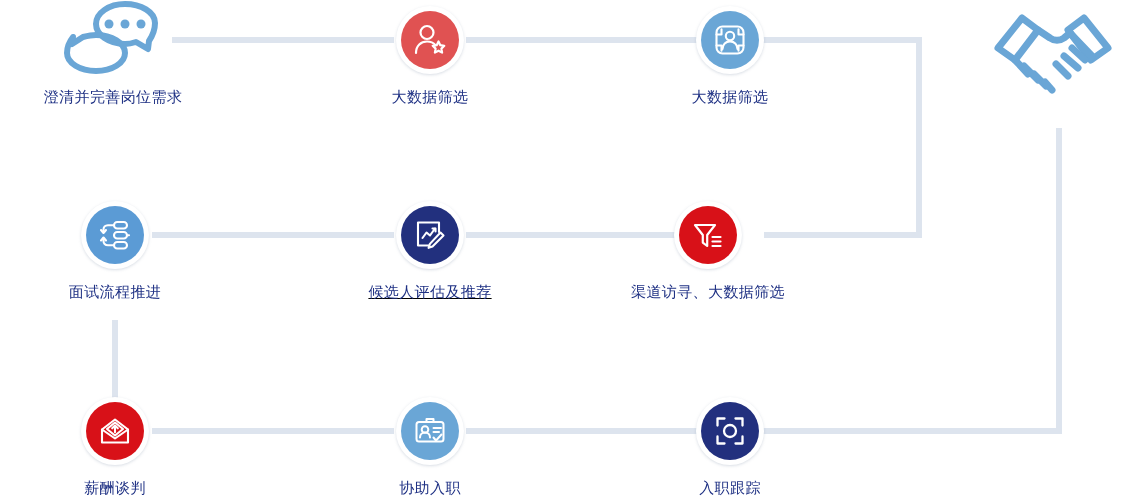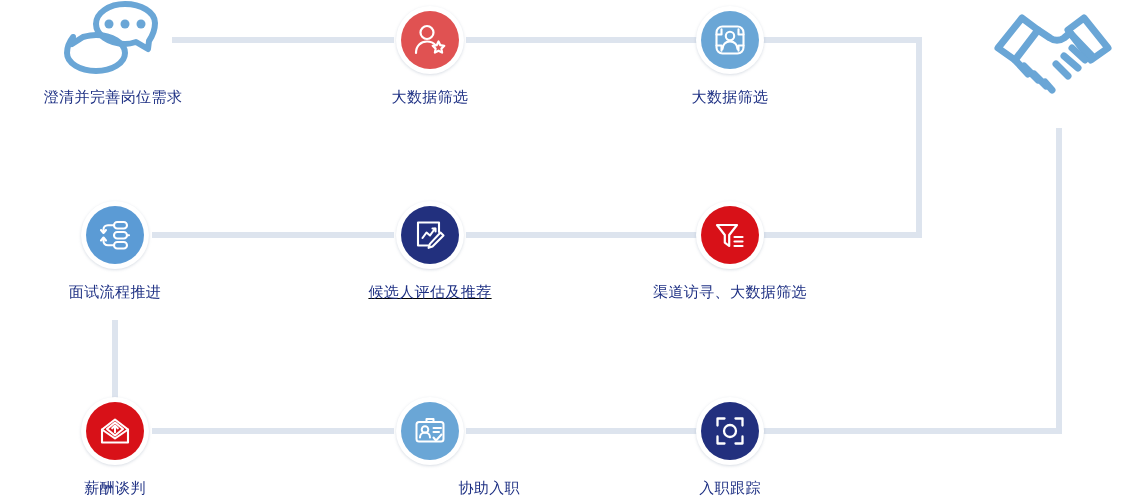--- a/index.html
+++ b/index.html
@@ -154,21 +154,21 @@
           <path d="M3.5 11.5 L8.5 11.5 L8.5 6.2"></path>
           <path d="M30.5 11.5 L25.5 11.5 L25.5 6.2"></path>
           <path d="M3.5 22.5 L8.5 22.5 L8.5 27.8"></path>
           <path d="M30.5 22.5 L25.5 22.5 L25.5 27.8"></path>
         </svg>
       </div>
     </div>
     <div class="label">大数据筛选</div>
   </div>
 
-  <div class="node" style="left:730px; top:201px;">
+  <div class="node" style="left:708px; top:201px;">
     <div class="halo">
       <div class="circle" style="background:#d81118;">
         <svg width="34" height="34" viewBox="0 0 34 34" fill="none" stroke="#ffffff" stroke-width="2.2" stroke-linecap="round" stroke-linejoin="round">
           <path d="M4 7 L24 7 L16.2 17 L16.2 28 L11.8 24.6 L11.8 17 Z"></path>
           <path d="M21.5 19 L29.5 19"></path>
           <path d="M21.5 23.5 L29.5 23.5"></path>
           <path d="M21.5 28 L29.5 28"></path>
         </svg>
       </div>
     </div>
@@ -215,21 +215,21 @@
           <path d="M4 15.5 L17 24.5 L30 15.5"></path>
           <path d="M17 8.5 L25 15 L17 21.5 L9 15 Z"></path>
           <path d="M17 18.2 L17 11.8"></path>
           <path d="M14.2 14.3 L17 11.5 L19.8 14.3"></path>
         </svg>
       </div>
     </div>
     <div class="label">薪酬谈判</div>
   </div>
 
-  <div class="node" style="left:430px; top:397px;text-align:right;">
+  <div class="node" style="left:430px; top:397px;">
     <div class="halo">
       <div class="circle" style="background:#6aa6d6;">
         <svg width="34" height="34" viewBox="0 0 34 34" fill="none" stroke="#ffffff" stroke-width="2" stroke-linecap="round" stroke-linejoin="round">
           <rect x="3.5" y="8" width="27" height="19.5" rx="2.5"></rect>
           <path d="M13.5 8 L13.5 5 L20.5 5 L20.5 8"></path>
           <circle cx="12" cy="15.5" r="3.3"></circle>
           <path d="M7 23.5 C7 20.3 9.3 18.6 12 18.6 C14.7 18.6 17 20.3 17 23.5"></path>
           <path d="M20.5 14 L28 14"></path>
           <path d="M20.5 18 L26 18"></path>
           <path d="M20.5 23.5 L23 26.5 L28.5 20.5"></path>

